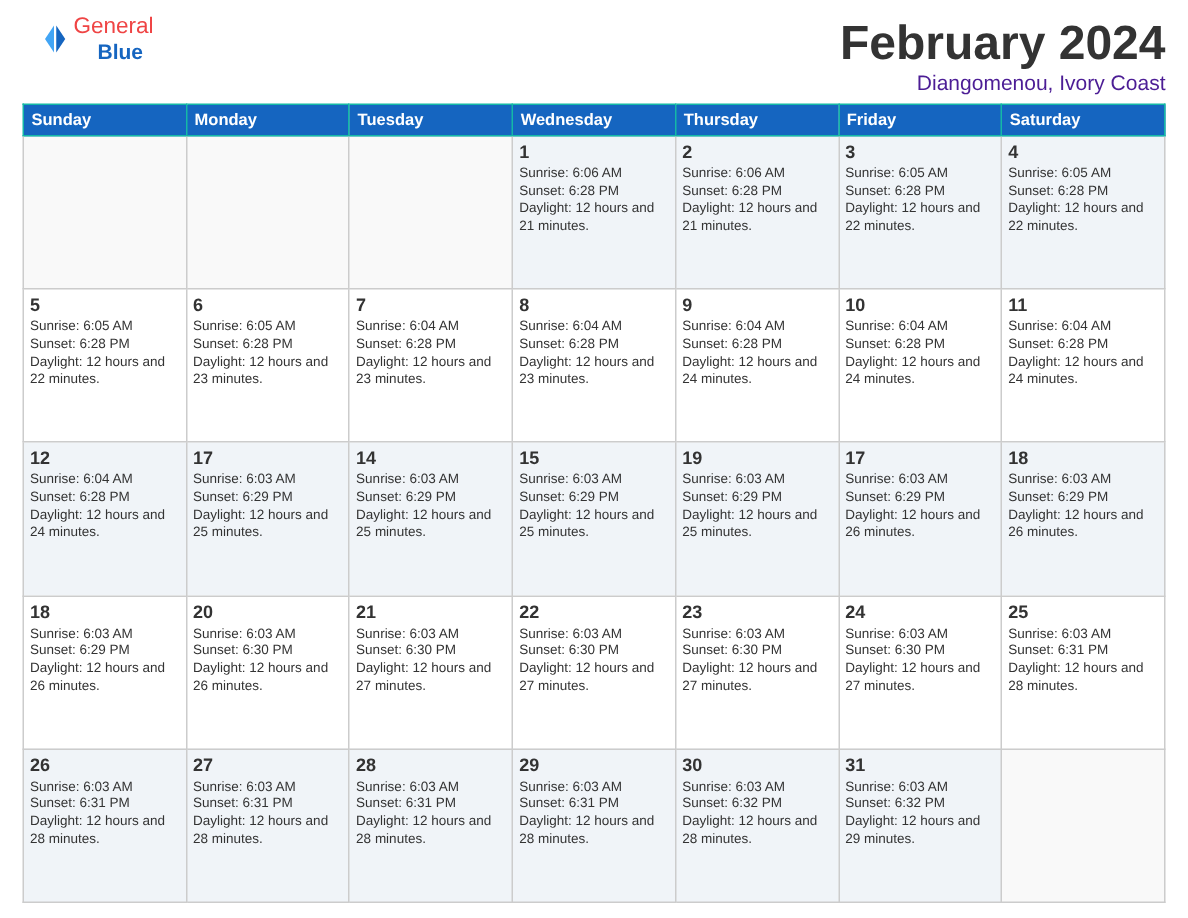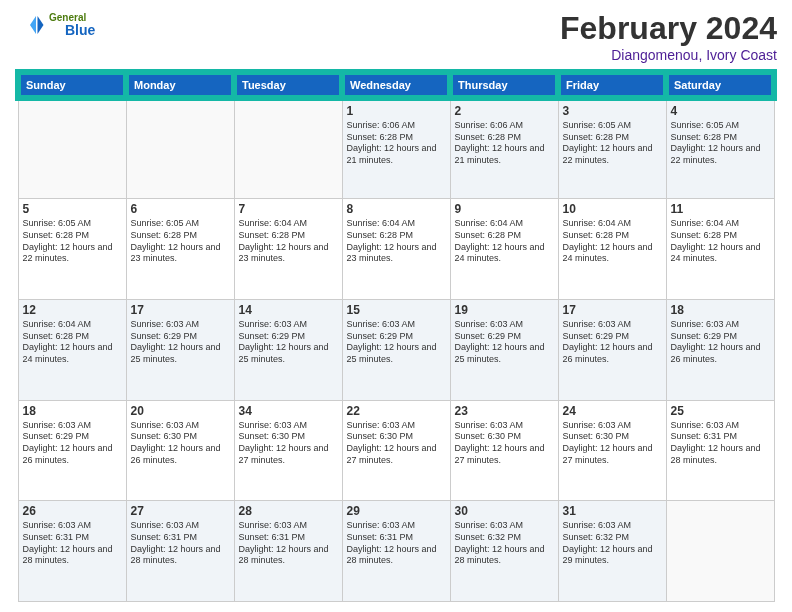--- a/index.html
+++ b/index.html
@@ -27,23 +27,23 @@
       display: flex;
       align-items: center;
       gap: 4px;
     }
     .logo-text {
       display: flex;
       flex-direction: column;
       line-height: 1.1;
     }
     .logo-general {
-      font-size: 10px;
-      font-weight: bold;
-      color: #4d7c0f;
+      font-size: 15px;
+      font-weight: normal;
+      color: #ef4444;
     }
     .logo-blue {
       font-size: 14px;
       font-weight: bold;
       color: #1565c0;
       margin-left: 16px;
     }
     .logo-icon {
       width: 30px;
       height: 30px;
@@ -65,21 +65,21 @@
       border-collapse: collapse;
       flex: 1;
     }
     .calendar thead tr th {
       background-color: #1565c0;
       color: white;
       font-size: 11px;
       font-weight: bold;
       padding: 4px 5px;
       text-align: left;
-      border: 6px solid #14b8a6;
+      border: 1px solid #14b8a6;
     }
     .calendar tbody tr td {
       border: 1px solid #ccc;
       vertical-align: top;
       padding: 3px 4px;
       font-size: 9.5px;
       color: #333;
       width: calc(100% / 7);
       height: 82px;
     }
@@ -263,21 +263,21 @@
 Sunset: 6:29 PM
 Daylight: 12 hours and 26 minutes.</div>
           </td>
           <td>
             <span class="day-num">20</span>
             <div class="day-info" style="white-space: pre-line;">Sunrise: 6:03 AM
 Sunset: 6:30 PM
 Daylight: 12 hours and 26 minutes.</div>
           </td>
           <td>
-            <span class="day-num">34</span>
+            <span class="day-num">21</span>
             <div class="day-info" style="white-space: pre-line;">Sunrise: 6:03 AM
 Sunset: 6:30 PM
 Daylight: 12 hours and 27 minutes.</div>
           </td>
           <td>
             <span class="day-num">22</span>
             <div class="day-info" style="white-space: pre-line;">Sunrise: 6:03 AM
 Sunset: 6:30 PM
 Daylight: 12 hours and 27 minutes.</div>
           </td>

